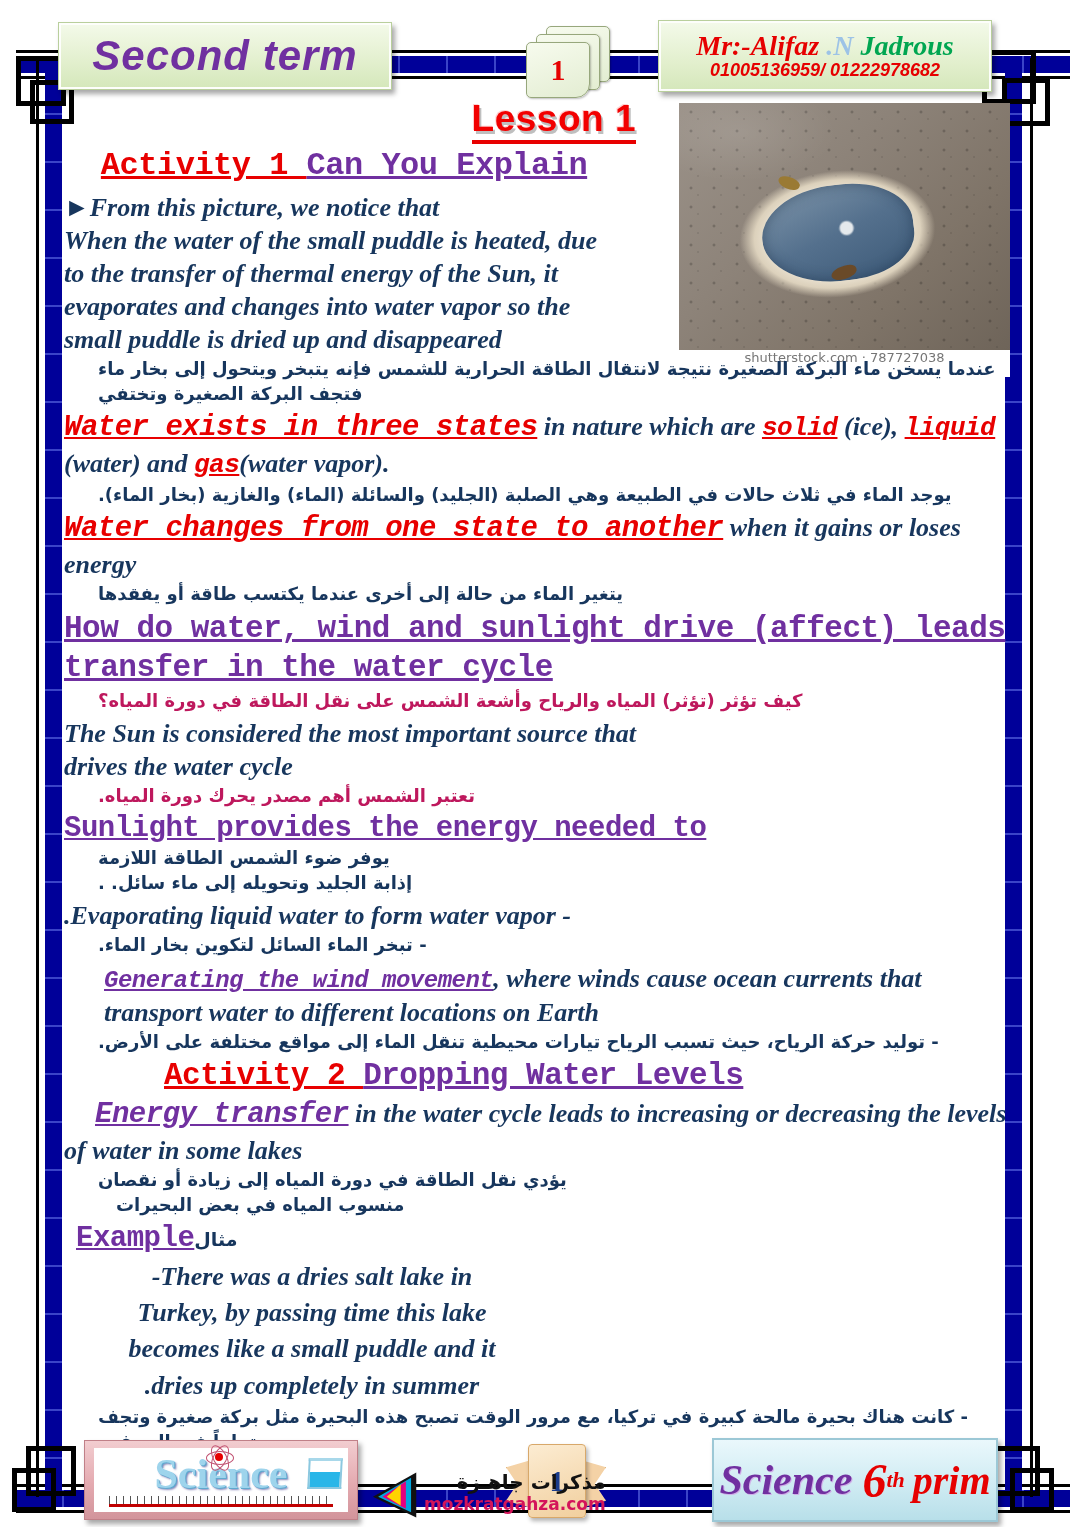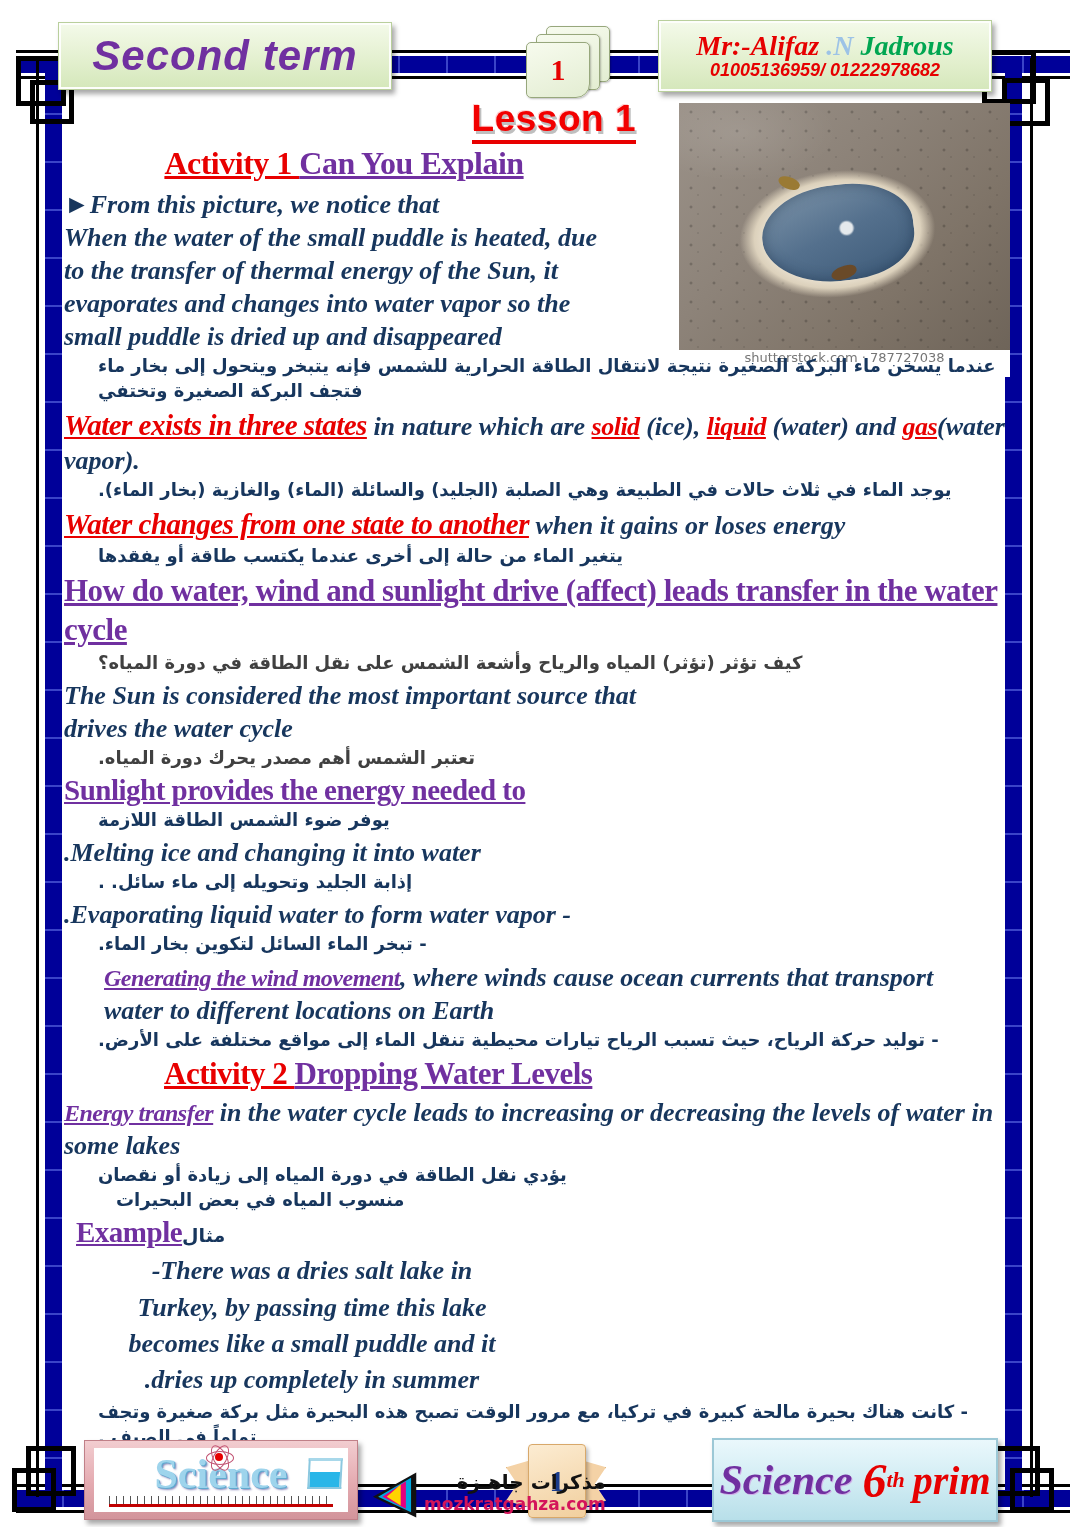--- a/index.html
+++ b/index.html
@@ -71,22 +71,22 @@
   .leaf2{left:46%;top:66%;width:26px;height:13px;transform:rotate(-15deg);background:#6a4a28;}
   .photo-caption{height:27px;line-height:27px;text-align:center;background:#fff;
      color:#767676;font:13px "DejaVu Sans",sans-serif;}
 
   
   .content{position:absolute;left:64px;top:100px;width:944px;z-index:2;}
   .en{font-family:"Liberation Serif",serif;font-weight:bold;font-style:italic;
       color:#17365D;font-size:26px;line-height:1.27;}
   .ar{font-family:"DejaVu Sans",sans-serif;font-weight:bold;font-size:18px;line-height:1.4;
       color:#17365D;direction:rtl;text-align:left;padding-left:34px;}
-  .ar.purple{color:#404040;}
-  .h-red,.h-purple{font-family:Liberation Serif, serif;font-weight:bold;
+  .ar.purple{color:#be185d;}
+  .h-red,.h-purple{font-family:Liberation Mono, monospace;font-weight:bold;
       letter-spacing:-0.5px;text-decoration:underline;}
   .h-red{color:#e80000;} .h-purple{color:#7030A0;}
   .lesson-title{ text-align:right;padding-right:372px;font-family:"Liberation Sans",sans-serif;
       font-weight:bold;font-size:37px;color:#f20000;letter-spacing:0.5px;line-height:1.05;
       text-shadow:2px 3px 0 rgba(180,180,180,.85),-1px -1px 0 #ffd2d2;}
   .lesson-title span{border-bottom:4px solid #e80000;padding-bottom:1px;}
   .activity-line{width:560px;text-align:center;font-size:32px;line-height:1.15;margin-top:6px;}
   .activity-line .h-red,.activity-line .h-purple{font-size:32px;}
   .intro{width:548px;margin-top:6px;}
   .big28{font-size:29px;} 
@@ -221,37 +221,36 @@
   <div class="ar purple">كيف تؤثر (تؤثر) المياه والرياح وأشعة الشمس على نقل الطاقة في دورة المياه؟</div>
 
   <div class="en sect" style="width:600px;">The Sun is considered the most important source that drives the water cycle</div>
   <div class="ar purple">تعتبر الشمس أهم مصدر يحرك دورة المياه.</div>
 
   <div class="sect">
     <span class="h-purple" style="font-size:29px;">Sunlight provides the energy needed to</span>
   </div>
   <div class="ar">يوفر ضوء الشمس الطاقة اللازمة</div>
 
-  <div class="en sect">.Melting ice and changing it into water</div>
   <div class="ar">إذابة الجليد وتحويله إلى ماء سائل. .</div>
 
   <div class="en sect">.Evaporating liquid water to form water vapor -</div>
   <div class="ar">- تبخر الماء السائل لتكوين بخار الماء.</div>
 
   <div class="en sect" style="padding-left:40px;width:880px;">
     <span class="h-purple" style="font-size:24px;">Generating the wind movement</span><span>, where winds cause ocean currents that transport water to different locations on Earth</span>
   </div>
   <div class="ar">- توليد حركة الرياح، حيث تسبب الرياح تيارات محيطية تنقل الماء إلى مواقع مختلفة على الأرض.</div>
 
   <div class="sect" style="padding-left:100px;">
     <span class="h-red" style="font-size:31px;">Activity 2 </span><span class="h-purple" style="font-size:31px;">Dropping Water Levels</span>
   </div>
 
   <div class="en sect">
-    <span class="h-purple" style="font-size:24px;">Energy transfer</span><span> in the water cycle leads to increasing or decreasing the levels of water in some lakes</span>
+    <span class="h-purple" style="font-size:29px;margin-left:31px;">Energy transfer</span><span> in the water cycle leads to increasing or decreasing the levels of water in some lakes</span>
   </div>
   <div class="ar">يؤدي نقل الطاقة في دورة المياه إلى زيادة أو نقصان</div>
   <div class="ar" style="padding-left:52px;">منسوب المياه في بعض البحيرات</div>
 
   <div class="sect" style="padding-left:12px;">
     <span class="h-purple" style="font-size:29px;">Example</span><span class="ar" style="display:inline;padding:0;font-size:19px;">مثال</span>
   </div>
 
   <div class="en lake">
     <div>-There was a dries salt lake in</div>

